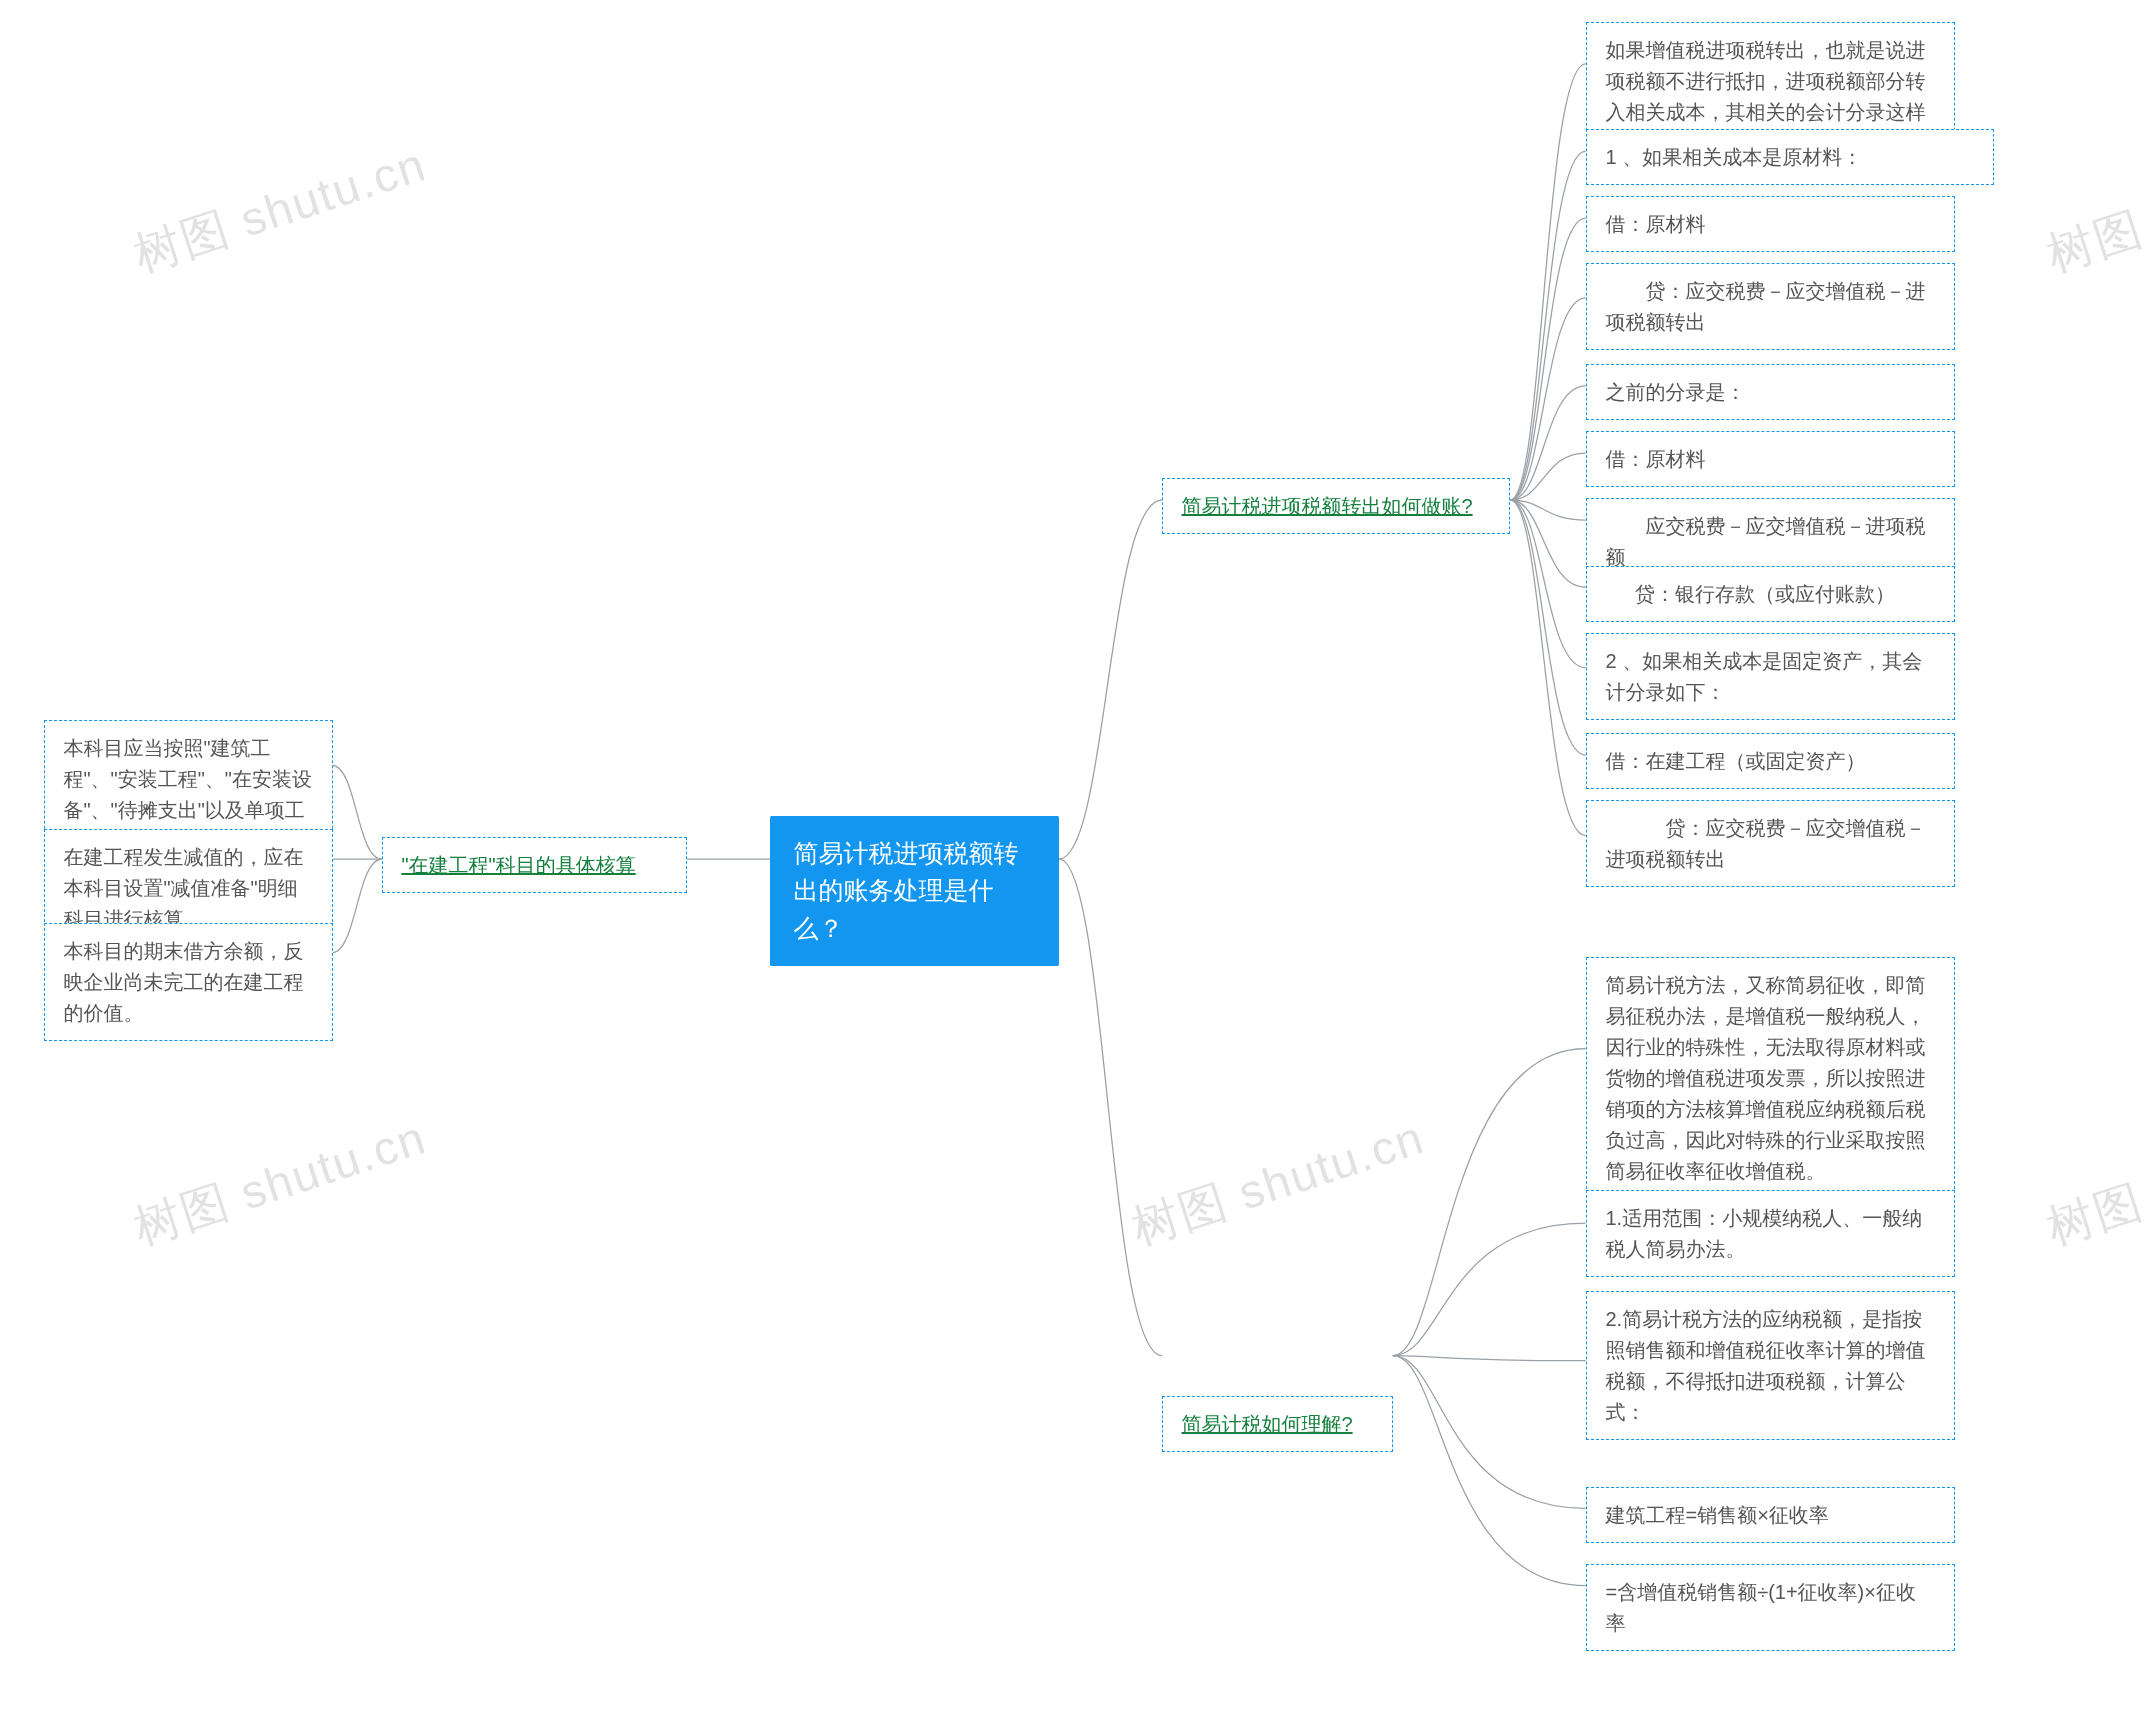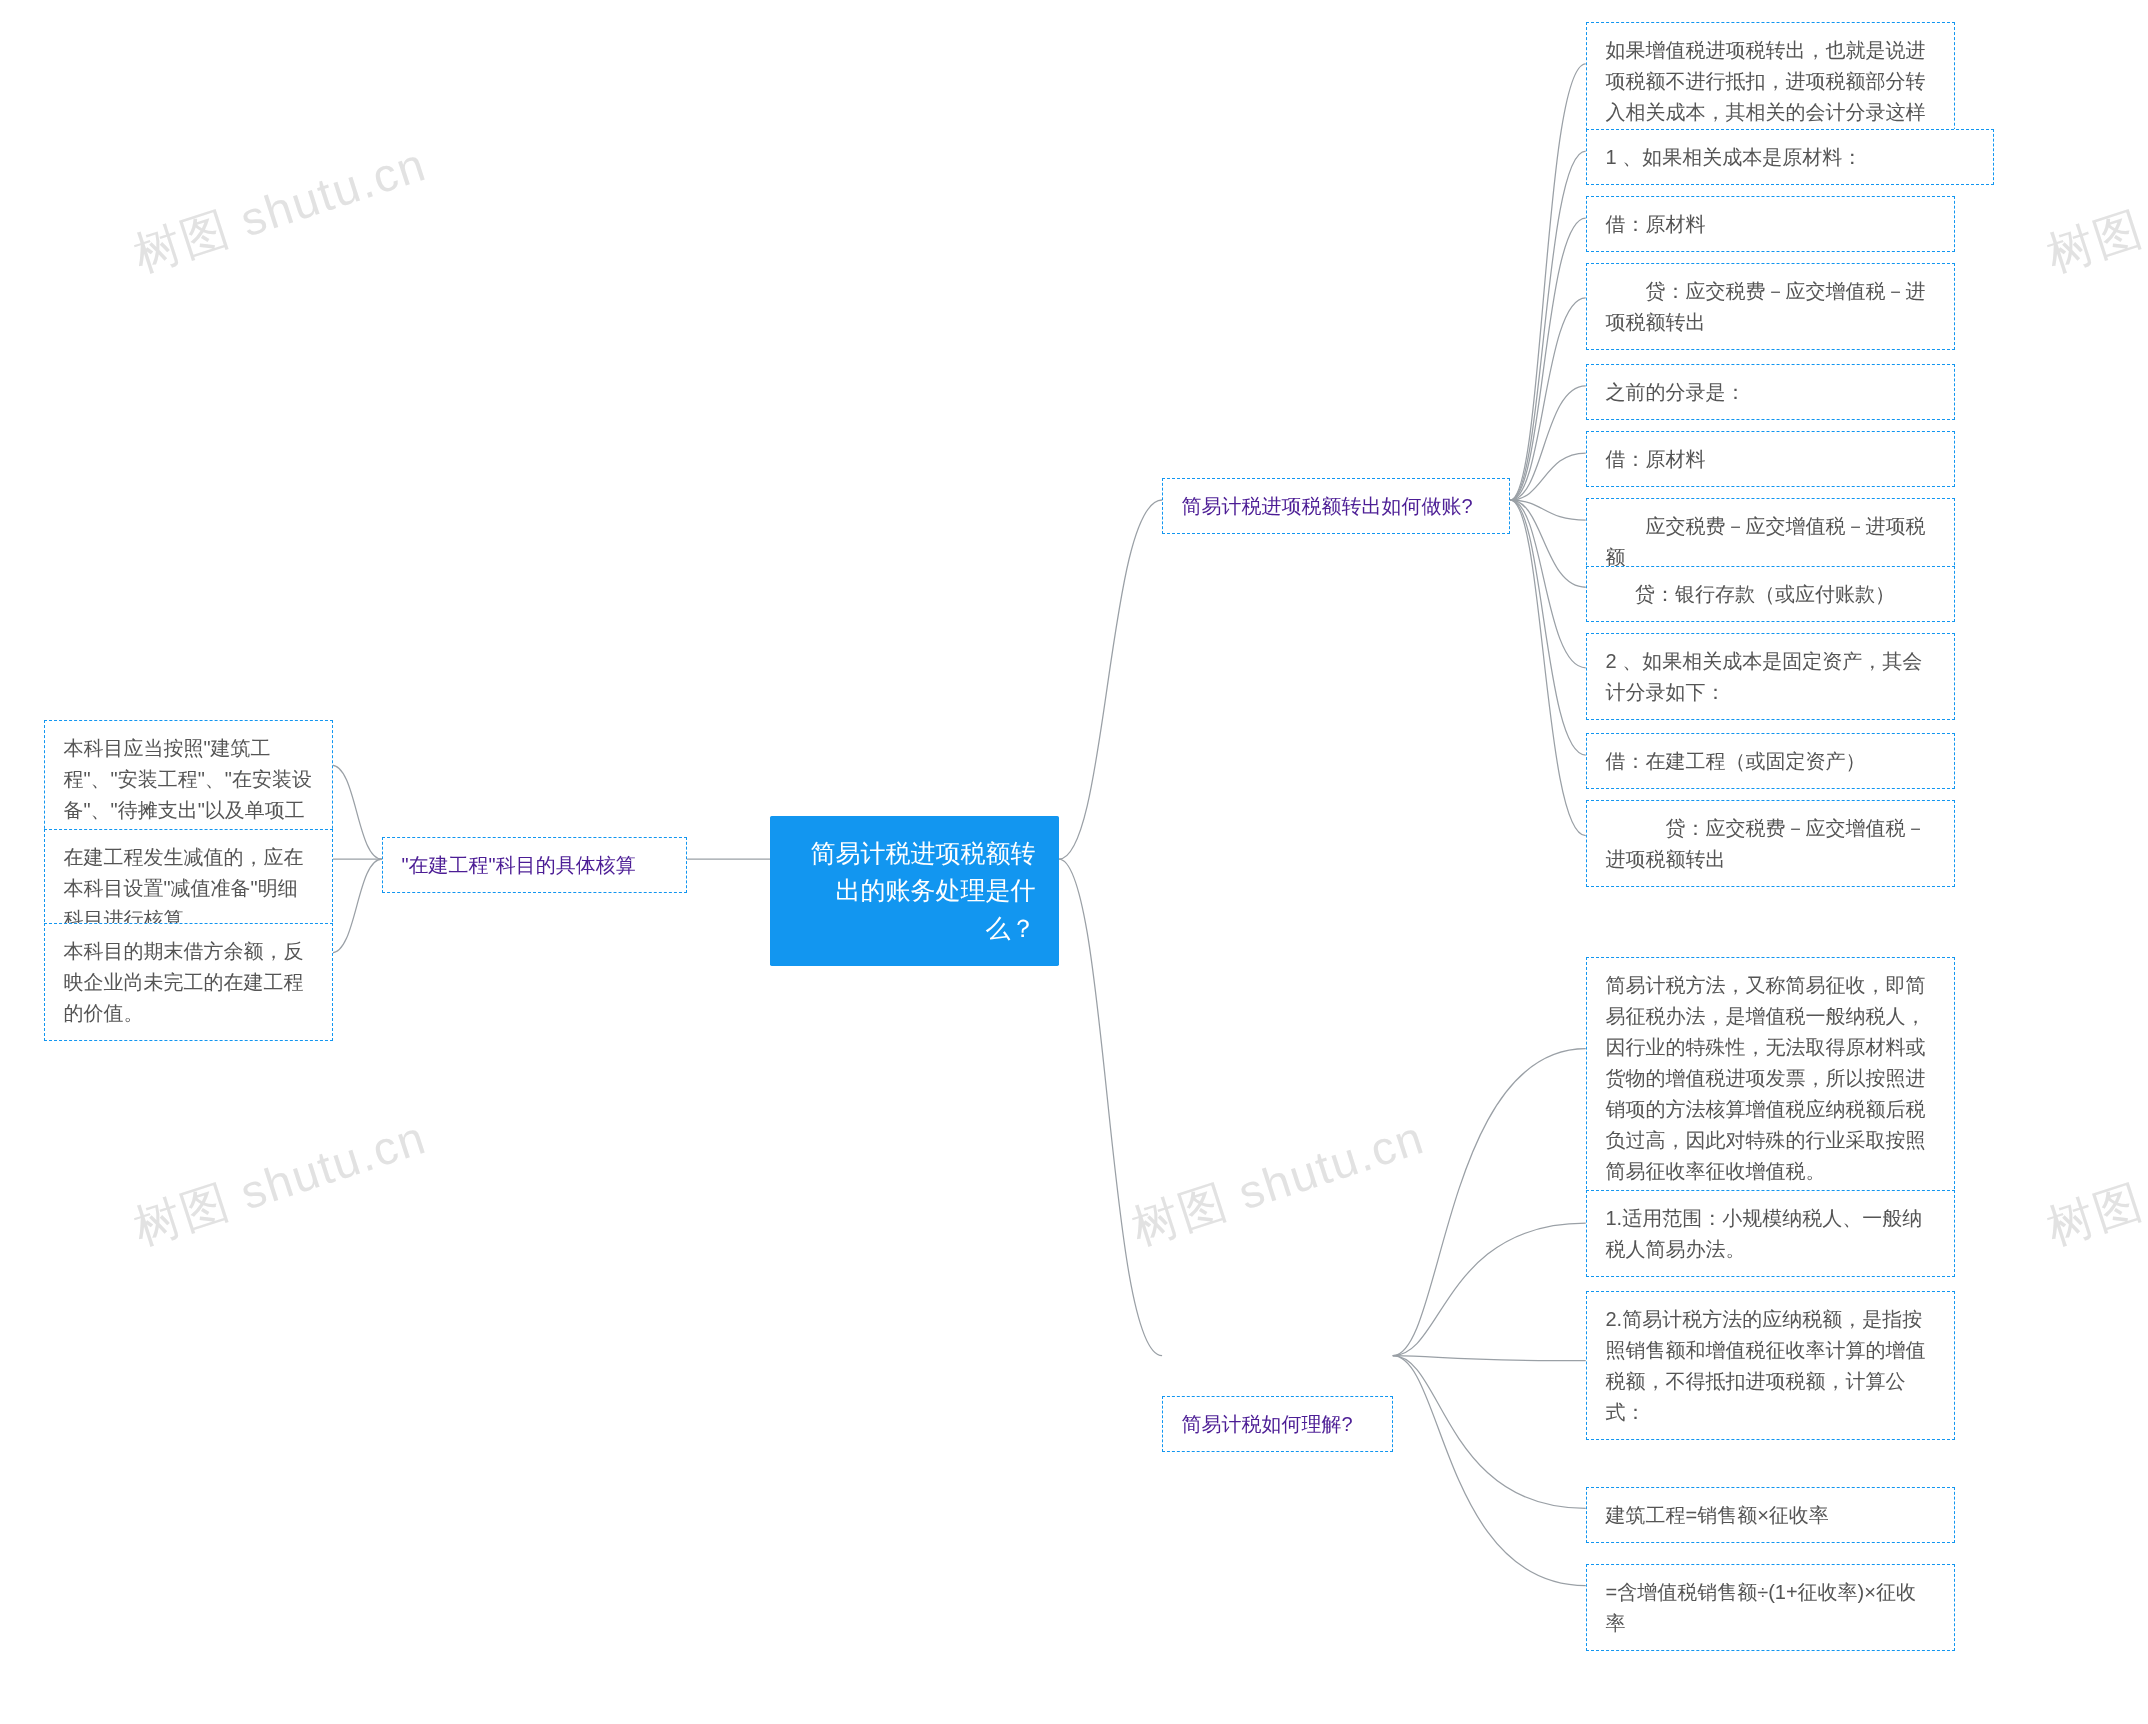--- a/index.html
+++ b/index.html
@@ -28,31 +28,32 @@
     position: absolute;
     box-sizing: border-box;
     font-size: 20px;
     line-height: 1.55;
     color: #4b4b4b;
   }
   .root {
     background: #1296f0;
     color: #ffffff;
     border: none;
-    text-align: right;
+    text-align: left;
     padding: 18.5px 23.5px;
     font-size: 25px;
     line-height: 1.5;
     border-radius: 1.7px;
   }
   .branch {
     border: 1.7px dashed #1296f0;
     background: #ffffff;
     padding: 11.7px 18.5px;
-    color: #4c1d95;
+    color: #15803d;
+    text-decoration: underline;
   }
   .leaf {
     border: 1.7px dashed #1296f0;
     background: #ffffff;
     padding: 11.7px 18.5px;
     color: #555;
   }
   svg.connectors {
     position: absolute;
     left: 0; top: 0;

